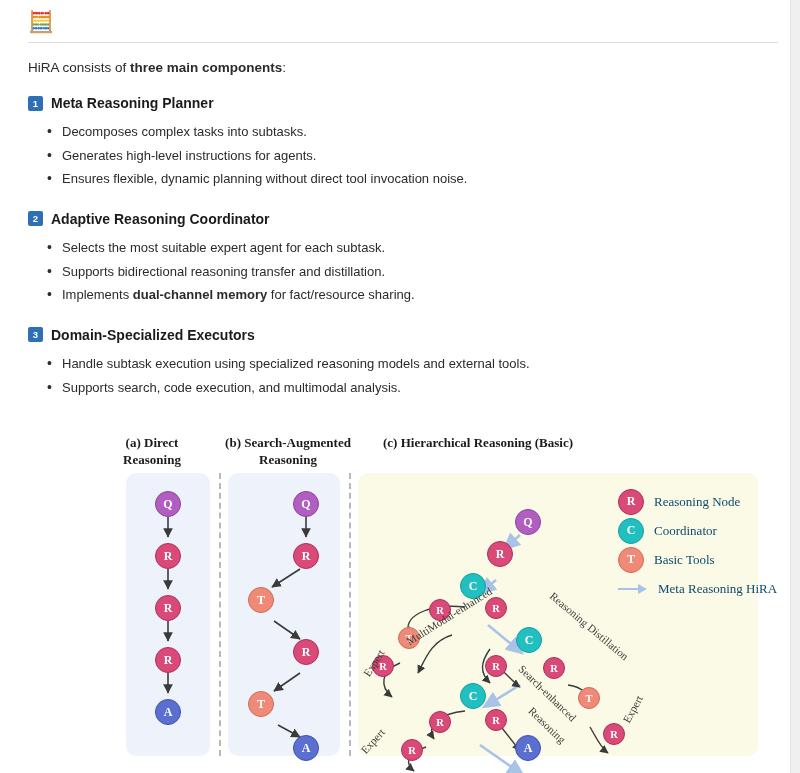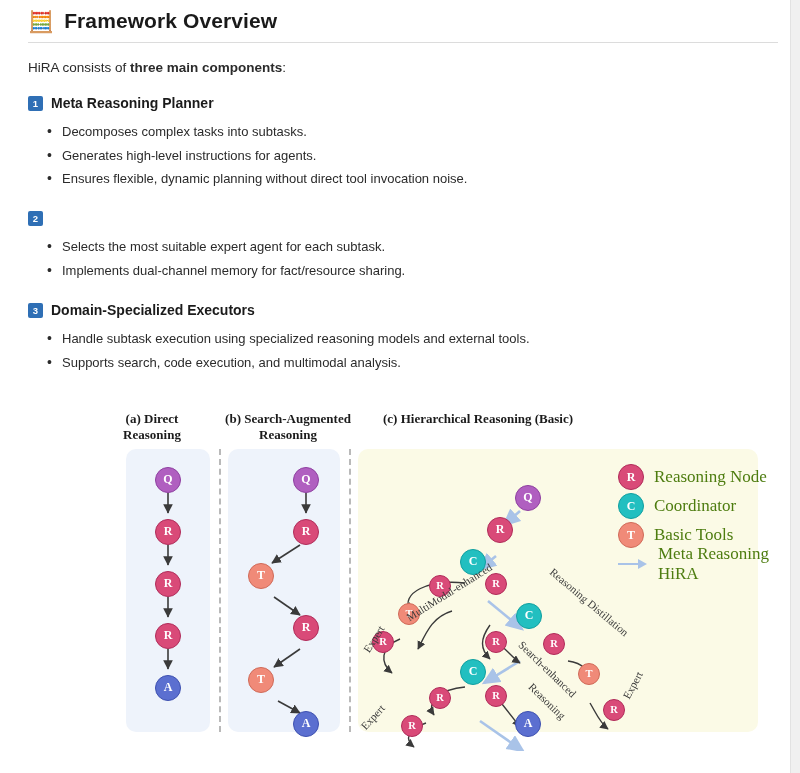--- a/index.html
+++ b/index.html
@@ -101,21 +101,21 @@
     color: #2b2b2b;
   }
   ul.bullets li::before {
     content: "\2022";
     position: absolute;
     left: -15px;
     top: -1px;
     font-size: 14px;
     color: #2b2b2b;
   }
-  ul.bullets li b { font-weight: normal; }
+  ul.bullets li b { font-weight: bold; }
 
   
   .figure {
     position: relative;
     margin-top: 36px;
     width: 752px;
     height: 340px;
     font-family: Liberation Serif, serif;
   }
   .fig-caption {
@@ -183,22 +183,22 @@
     left: 590px; top: 52px;
     width: 180px;
   }
   .legend-row {
     display: flex;
     align-items: center;
     gap: 10px;
     height: 29px;
   }
   .legend-label {
-    font-size: 17px;
-    color: #4d7c0f;
+    font-size: 13px;
+    color: #0c4a6e;
   }
   .legend-arrow {
     width: 30px; height: 12px;
     position: relative;
     flex: none;
   }
   .legend-arrow::before {
     content: "";
     position: absolute;
     left: 0; top: 5px;
@@ -227,43 +227,44 @@
     pointer-events: none;
   }
 </style>
 </head>
 <body>
 
 <div class="page">
 
   <div class="title-row">
     <span class="title-icon">🧮</span>
-    <span class="title-text">Framework Overview</span>
   </div>
   <hr class="title-rule">
 
   <p class="intro">
     <span>HiRA consists of </span><b>three main components</b><span>:</span>
   </p>
 
   <div class="sec-head">
     <span class="num-badge">1</span>
     <span class="sec-title">Meta Reasoning Planner</span>
   </div>
   <ul class="bullets">
     <li>Decomposes complex tasks into subtasks.</li>
     <li>Generates high-level instructions for agents.</li>
     <li>Ensures flexible, dynamic planning without direct tool invocation noise.</li>
   </ul>
 
   <div class="sec-head">
     <span class="num-badge">2</span>
+    <span class="sec-title">Adaptive Reasoning Coordinator</span>
   </div>
   <ul class="bullets">
     <li>Selects the most suitable expert agent for each subtask.</li>
+    <li>Supports bidirectional reasoning transfer and distillation.</li>
     <li><span>Implements <b>dual-channel memory</b> for fact/resource sharing.</span></li>
   </ul>
 
   <div class="sec-head">
     <span class="num-badge">3</span>
     <span class="sec-title">Domain-Specialized Executors</span>
   </div>
   <ul class="bullets">
     <li>Handle subtask execution using specialized reasoning models and external tools.</li>
     <li>Supports search, code execution, and multimodal analysis.</li>

